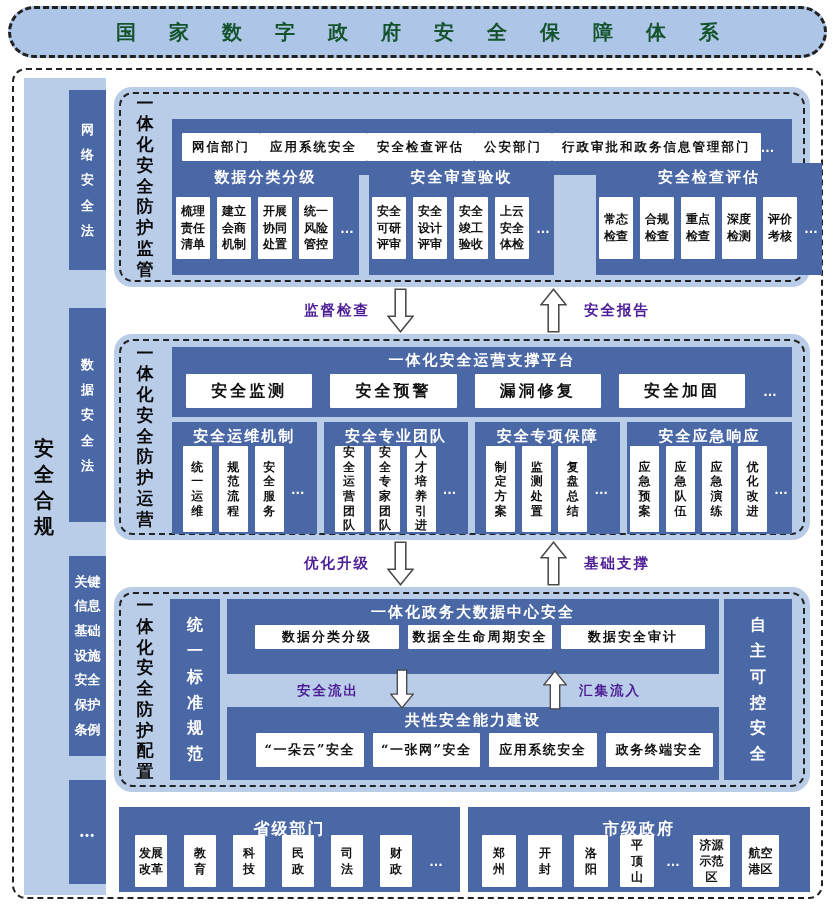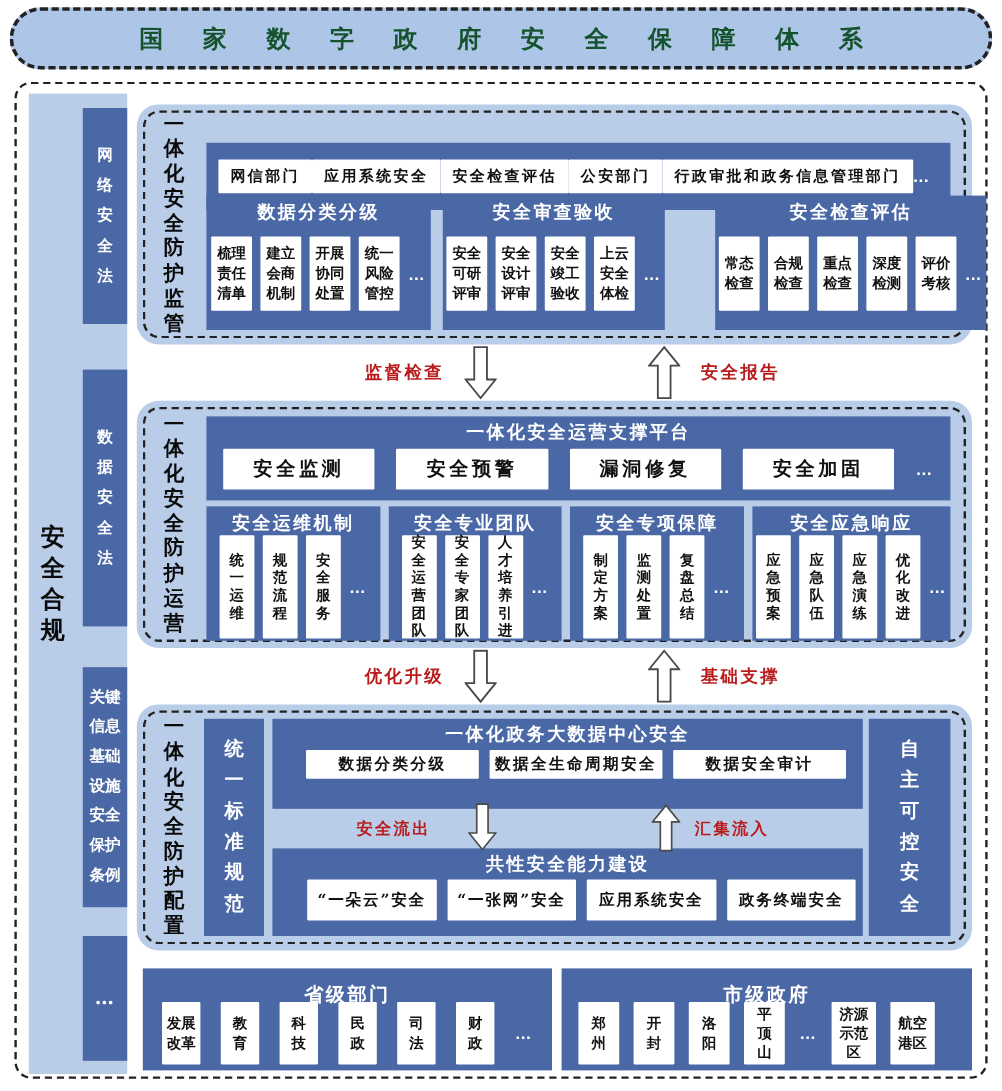--- a/index.html
+++ b/index.html
@@ -70,21 +70,21 @@
   
   .plat-bar{position:absolute;left:58px;right:18px;top:13px;height:70px;background:var(--dark);}
   .plat-title{color:#fff;font-weight:bold;font-size:15px;text-align:center;letter-spacing:2px;padding-top:4px;}
   .plat-items{display:flex;align-items:center;gap:18px;padding:4px 14px 0;}
   .plat-box{flex:1;height:34px;font-size:16px;letter-spacing:3px;text-align:right;}
 
   
   .flow{position:absolute;left:100px;width:696px;height:47px;}
   .f1{top:217px;} .f2{top:470px;}
   .flow-label{position:absolute;top:14px;font-family:"DejaVu Serif",serif;
-    font-weight:bold;font-size:14.5px;letter-spacing:2px;color:#b91c1c;}
+    font-weight:bold;font-size:14.5px;letter-spacing:2px;color:#4c1d95;}
   .fl-down{left:190px;} .fl-up{left:470px;}
   .arrow{position:absolute;}
   .arrow svg{display:block;}
   .arrow polygon{fill:#fff;stroke:#4a4a4a;stroke-width:1.6;}
   .fa-down{left:273px;top:1px;width:27px;height:45px;}
   .fa-up{left:426px;top:1px;width:27px;height:45px;}
 
   
   .vbar{position:absolute;background:var(--dark);color:#fff;display:flex;align-items:center;
     justify-content:center;text-align:center;font-weight:bold;font-size:16px;line-height:1.62;}

